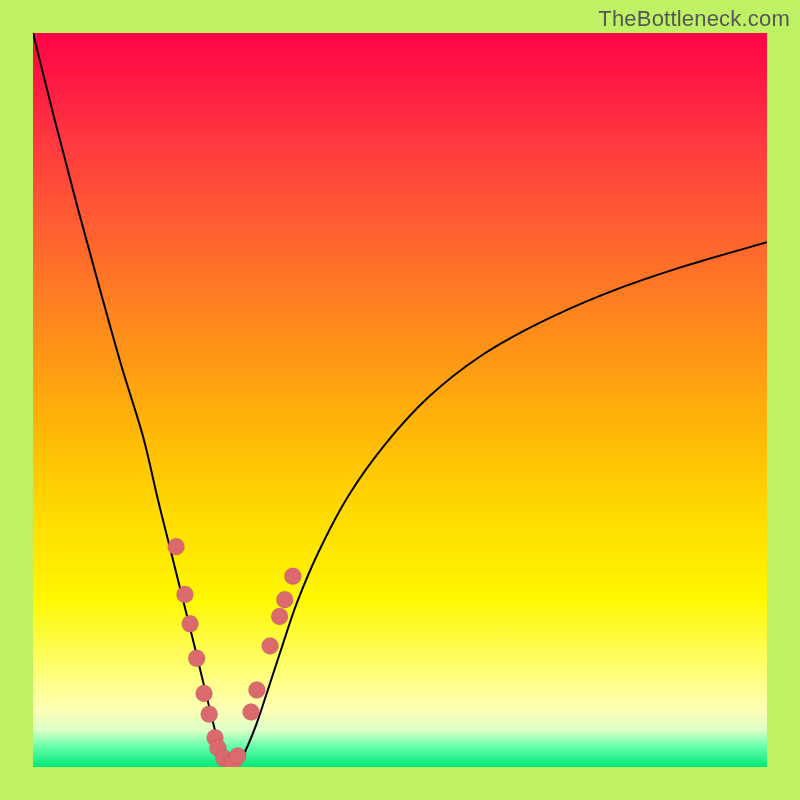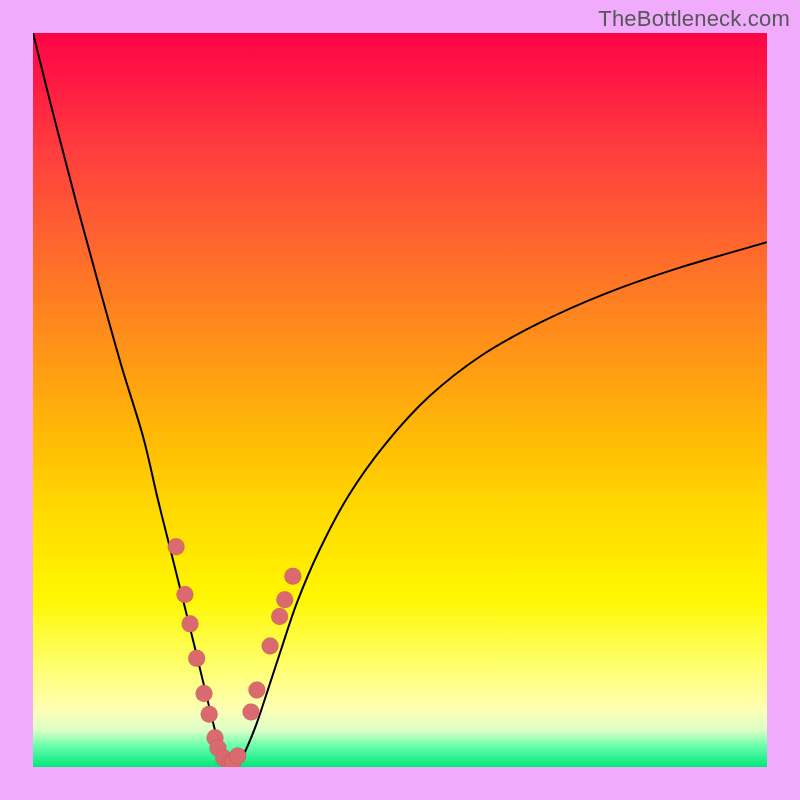--- a/index.html
+++ b/index.html
@@ -7,21 +7,21 @@
     padding: 0;
     width: 800px;
     height: 800px;
     background: #000;
     overflow: hidden;
   }
   .container {
     position: relative;
     width: 800px;
     height: 800px;
-    background: #f0abfc;
+    background: #bef264;
   }
   .watermark {
     position: absolute;
     top: 6px;
     right: 10px;
     font-family: Arial, Helvetica, sans-serif;
     font-size: 22px;
     font-weight: 500;
     color: #565656;
     letter-spacing: 0.2px;

